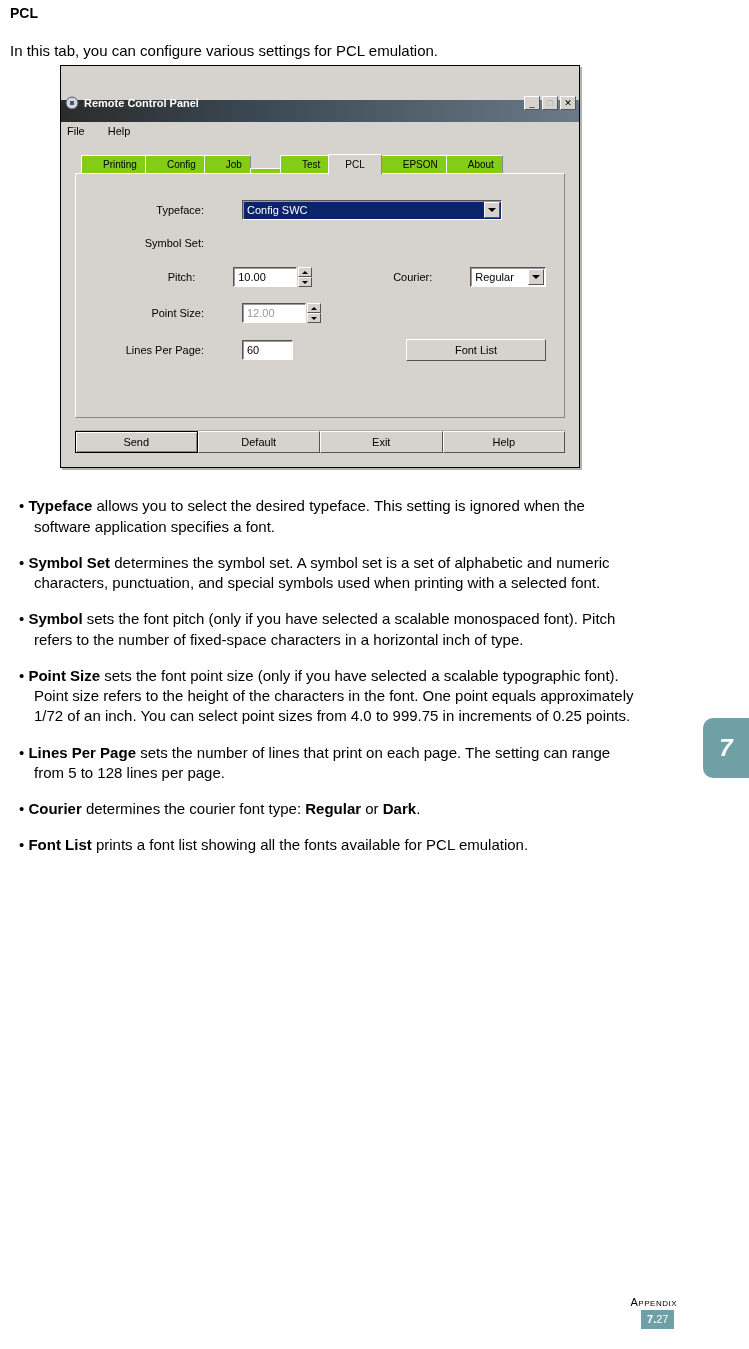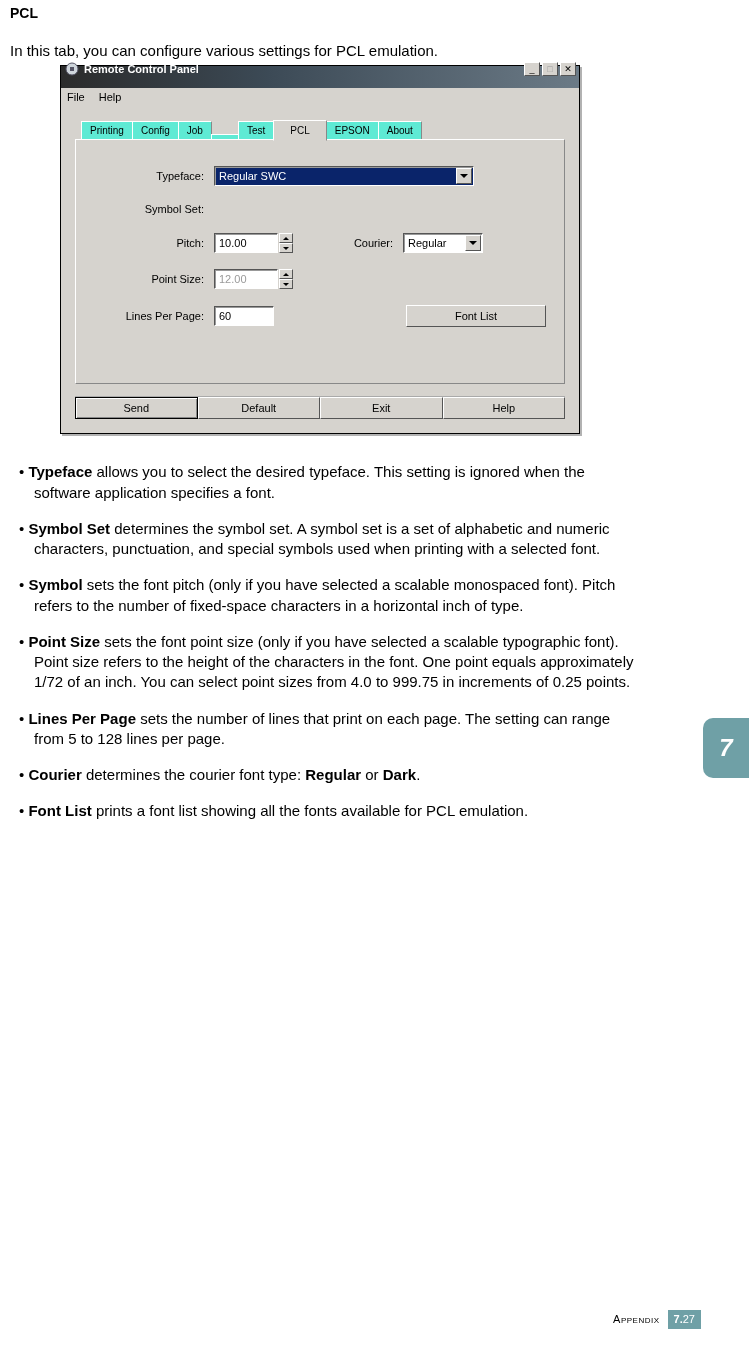--- a/index.html
+++ b/index.html
@@ -24,42 +24,43 @@
   box-shadow: 2px 2px 0 rgba(0,0,0,.3);
   background: #d6d3ce;
   font-family: Tahoma, Arial, sans-serif;
   font-size: 11px;
 }
 .titlebar {
   background: linear-gradient(to right, #2b2b2b, #3c4a56 40%, #6b7a86);
   height: 22px;
   display: flex; align-items: center;
   padding: 0 3px 16px 4px;
+  margin-top: 34px;
 }
 .titlebar .appicon { width: 14px; height: 14px; margin-right: 5px; display: inline-flex; align-items: center; justify-content: center; }
 .titlebar .appicon svg { display: block; }
 .titlebar .ttitle { color: #fff; font-weight: bold; flex: 1; font-size: 11px; }
 .titlebar .winbtns { display: flex; gap: 2px; }
 .winbtn {
   width: 16px; height: 14px;
   background: #d6d3ce;
   border: 1px solid #fff;
   border-right-color: #555; border-bottom-color: #555;
   display: inline-flex; align-items: center; justify-content: center;
   font-size: 9px; line-height: 1;
 }
-.menubar { background: #d6d3ce; padding: 2px 6px 4px; display: flex; gap: 14px; font-size: 11px; }
+.menubar { background: #d6d3ce; padding: 2px 6px 4px; display: flex; gap: 23px; font-size: 11px; }
 .client { padding: 10px 14px 12px; }
 .tabs-strip { display: flex; align-items: flex-end; margin-left: 6px; position: relative; z-index: 2; }
 .tab {
-  background: #5eead4;
+  background: #84cc16;
   border: 1px solid #888;
   border-bottom: none;
   border-top-color: #fff; border-left-color: #fff;
-  padding: 2px 8px 2px 8px;
+  padding: 2px 8px 2px 21px;
   font-size: 10px;
   margin-right: 0;
   position: relative;
 }
 .tab + .tab { margin-left: -1px; }
 .tab.active {
   background: #d6d3ce;
   padding: 3px 16px;
   z-index: 3;
   top: 1px;
@@ -69,21 +70,21 @@
 .tab.spacer { width: 28px; }
 .tabpane {
   border: 1px solid #fff;
   border-right-color: #888; border-bottom-color: #888;
   background: #d6d3ce;
   margin-top: 0;
   padding: 26px 18px 40px 18px;
   position: relative;
   z-index: 1;
 }
-.row { display: flex; align-items: center; margin-bottom: 16px; }
+.row { display: flex; align-items: center; margin-bottom: 16px; gap: 28px; }
 .row .lbl { width: 120px; text-align: right; padding-right: 10px; font-size: 11px; }
 .combo, .txt {
   background: #fff;
   border: 1px solid #7f7f7f;
   border-top-color: #555; border-left-color: #555;
   border-right-color: #fff; border-bottom-color: #fff;
   box-shadow: inset 1px 1px 0 #999;
   height: 20px;
   font-size: 11px;
   padding: 2px 4px;
@@ -145,23 +146,24 @@
   width: 46px; height: 60px;
   background: #6fa0a6;
   color: #fff;
   font-size: 24px; font-style: italic; font-weight: bold;
   display: flex; align-items: center; justify-content: center;
   border-radius: 10px 0 0 10px;
 }
 
 .footer {
   position: absolute;
-  right: 48px; bottom: 20px;
+  right: 64px; bottom: 20px;
   display: flex; align-items: center;
   font-size: 11px;
+  flex-direction: column;
 }
 .footer .ap { font-variant: small-caps; margin-right: 8px; letter-spacing: .5px; }
 .footer .pg { background: #6fa0a6; color: #fff; padding: 2px 6px; font-weight: bold; }
 .footer .pg .sub { color: #fff; font-weight: normal; }
 </style>
 </head>
 <body>
 
 <div class="section-title">PCL</div>
 <div class="intro">In this tab, you can configure various settings for PCL emulation.</div>
@@ -193,21 +195,21 @@
       <span class="tab spacer"></span>
       <span class="tab">Test</span>
       <span class="tab active">PCL</span>
       <span class="tab">EPSON</span>
       <span class="tab">About</span>
     </div>
     <div class="tabpane">
       <div class="row">
         <span class="lbl">Typeface:</span>
         <div class="combo sel" style="width:260px">
-          <span>Regular SWC</span>
+          <span>Config SWC</span>
           <span class="dropbtn"></span>
         </div>
       </div>
       <div class="row">
         <span class="lbl">Symbol Set:</span>
       </div>
       <div class="row">
         <span class="lbl">Pitch:</span>
         <div class="spin">
           <div class="txt">10.00</div>
@@ -227,21 +229,21 @@
         <div class="spin">
           <div class="txt dis">12.00</div>
           <div class="spinbtns">
             <span class="spinbtn up"></span>
             <span class="spinbtn dn"></span>
           </div>
         </div>
       </div>
       <div class="row">
         <span class="lbl">Lines Per Page:</span>
-        <div class="txt" style="width:60px">60</div>
+        <div class="txt" style="width:51px">60</div>
         <div style="flex:1"></div>
         <div class="btn" style="width:140px">Font List</div>
       </div>
     </div>
   </div>
   <div class="bottom-btns">
     <span class="btn primary">Send</span>
     <span class="btn">Default</span>
     <span class="btn">Exit</span>
     <span class="btn">Help</span>

